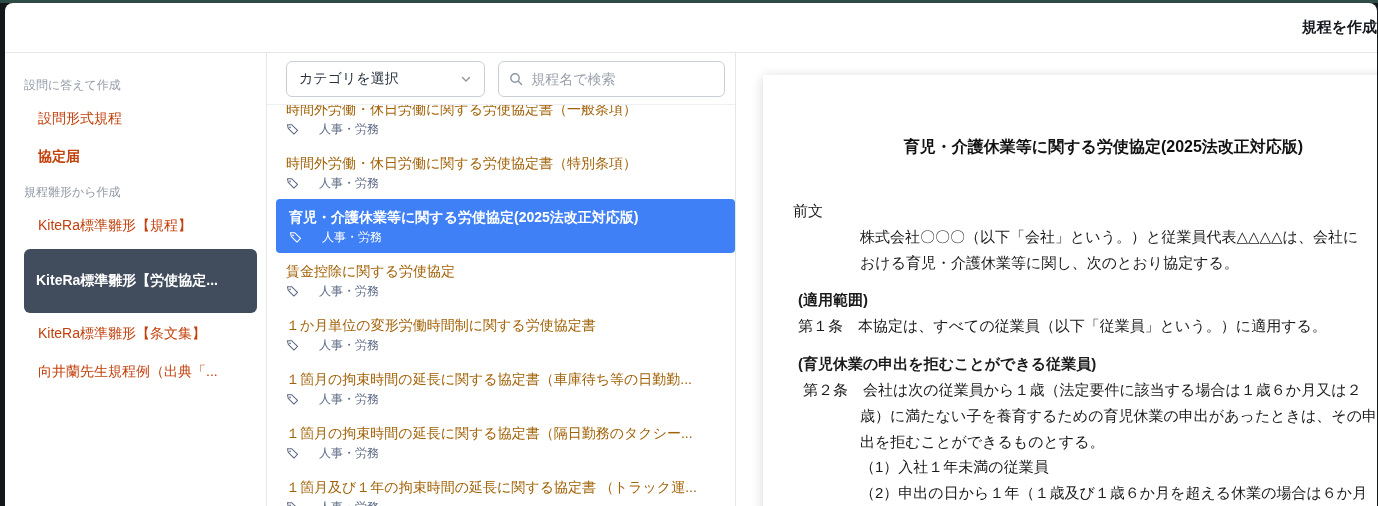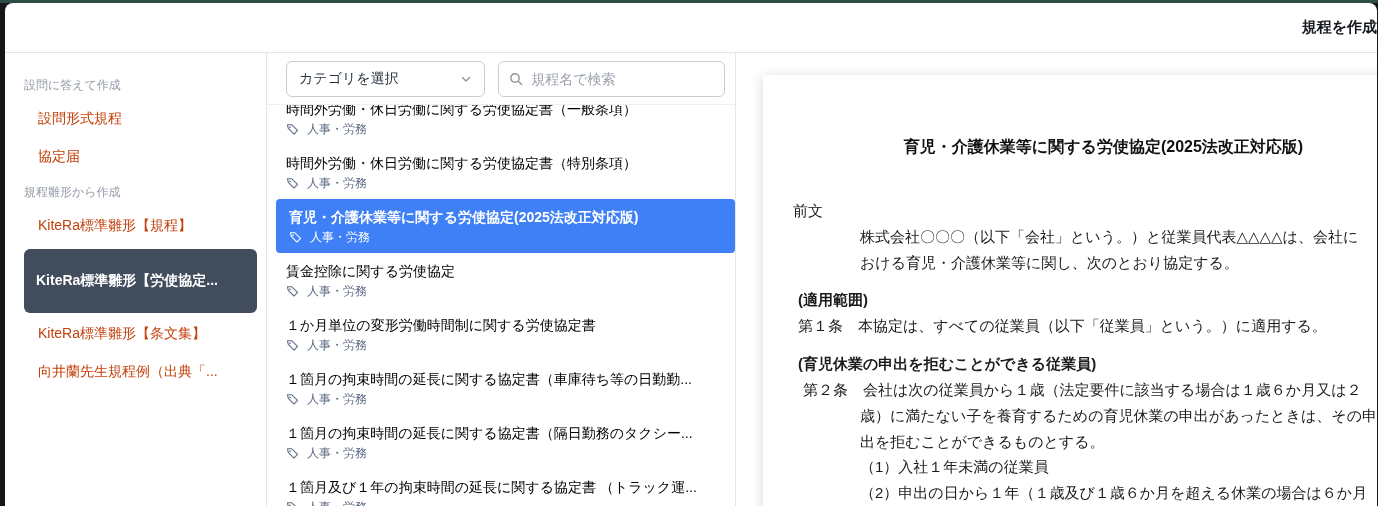--- a/index.html
+++ b/index.html
@@ -24,21 +24,21 @@
 
   .content { flex:1; display:flex; min-height:0; }
 
   
   .sidebar {
     width:262px; flex:0 0 262px; border-right:1px solid #e4e6ea;
     padding:24px 10px 0 19px; overflow:hidden;
   }
   .side-label { font-size:12px; color:#949ba7; margin-bottom:16px; }
   .side-item { font-size:14px; color:#c2410c; margin:0 0 20px 14px; cursor:pointer; }
-  .side-item.mb18 { margin-bottom:18px; }
+  .side-item.mb18 { margin-bottom:18px;font-weight:bold; }
   .side-item.mb14 { margin-bottom:14px; }
   .side-item.selected {
     margin-left:0; margin-bottom:12px; width:233px;
     background:#414d5d; color:#fff; font-weight:600;
     border-radius:6px; padding:23px 12px;
   }
 
   
   .list-panel { width:469px; flex:0 0 469px; border-right:1px solid #e4e6ea; display:flex; flex-direction:column; min-height:0; }
   .filter-bar {
@@ -58,22 +58,22 @@
   .search-box input {
     border:none; outline:none; flex:1; font-size:14px; color:#2a3441; min-width:0;
     font-family:"Liberation Sans","DejaVu Sans",sans-serif;
   }
   .search-box input::placeholder { color:#9aa1ad; }
   .icon-muted { color:#8d95a1; display:flex; align-items:center; }
 
   .tpl-list { flex:1; overflow:hidden; position:relative; z-index:1; }
   .list-item { padding:8px 19px; cursor:pointer; }
   .list-item.clipped { margin-top:-14px; }
-  .li-title { font-size:14px; line-height:20px; color:#000000; white-space:nowrap; overflow:hidden; }
-  .li-tag { margin-top:2px; font-size:12px; line-height:16px; color:#5d6a85; display:flex; align-items:center; gap:8px; }
+  .li-title { font-size:14px; line-height:20px; color:#a16207; white-space:nowrap; overflow:hidden; }
+  .li-tag { margin-top:2px; font-size:12px; line-height:16px; color:#5d6a85; display:flex; align-items:center; gap:20px; }
   .list-item.selected {
     background:#3f80f6; margin-left:9px; border-radius:4px; padding-left:13px;
   }
   .list-item.selected .li-title { color:#fff; font-weight:700; }
   .list-item.selected .li-tag { color:#fff; }
 
   
   .preview { flex:1; background:#fff; position:relative; overflow:hidden; }
   .page {
     position:absolute; left:27px; top:22px; width:681px; height:640px;

